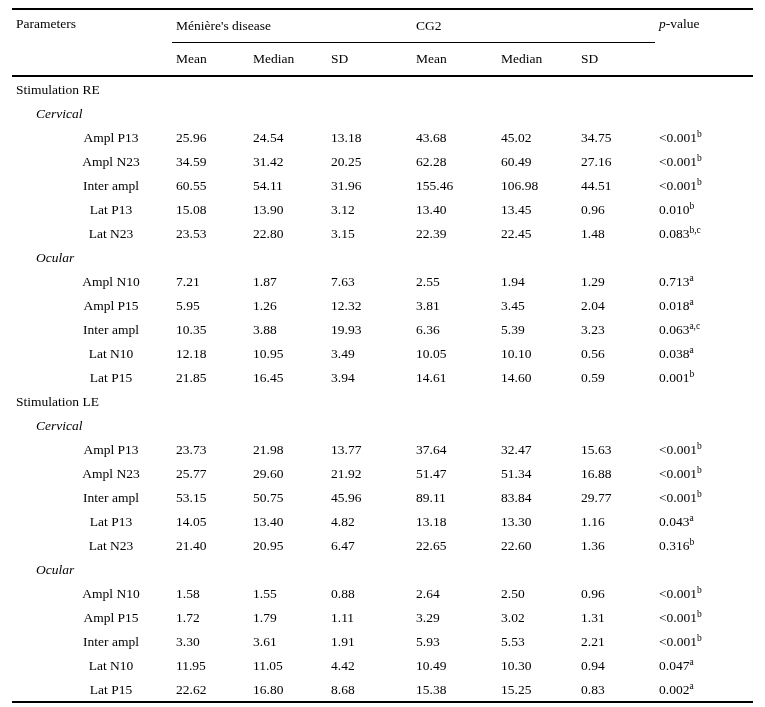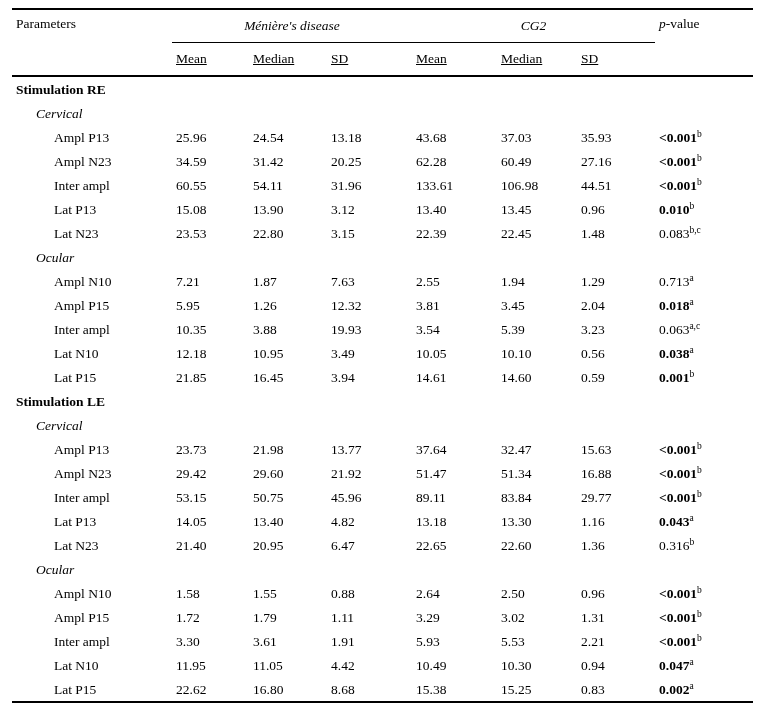--- a/index.html
+++ b/index.html
@@ -34,43 +34,41 @@
     overflow: hidden;
     padding: 3.5px 4px;
     vertical-align: bottom;
   }
   thead th.corner {
     vertical-align: top;
     border-bottom: 2.5px solid #000;
     padding-top: 5px;
   }
   thead th.span-head {
-    text-align: center;
     border-bottom: 1.3px solid #000;
     padding: 7px 4px 8px 4px;
-    font-style: italic;
   }
   thead tr.sub-row th {
     border-bottom: 2.5px solid #000;
     padding: 7px 4px 8px 4px;
-    text-decoration: underline;
   }
   td.section-cell {
-    font-weight: bold;
+    font-weight: normal;
     padding-left: 4px;
   }
   td.subsection-cell {
     font-style: italic;
     padding-left: 24px;
   }
   td.label-cell {
     padding-left: 42px;
+    text-align: center;
   }
   .it { font-style: italic; }
-  .pv.bold { font-weight: bold; }
+  .pv.bold { font-weight: normal; }
   td.pcell sup {
     font-size: 9.5px;
     font-weight: normal;
     line-height: 0;
     vertical-align: super;
   }
 </style>
 </head>
 <body>
 
@@ -108,40 +106,40 @@
         </tr>
         <tr class="row-subsection">
           <td class="subsection-cell" colspan="8">Cervical</td>
         </tr>
         <tr class="row-data">
           <td class="label-cell">Ampl P13</td>
           <td class="num">25.96</td>
           <td class="num">24.54</td>
           <td class="num">13.18</td>
           <td class="num">43.68</td>
-          <td class="num">37.03</td>
-          <td class="num">35.93</td>
+          <td class="num">45.02</td>
+          <td class="num">34.75</td>
           <td class="pcell"><span class="pv bold">&lt;0.001</span><sup class="psup">b</sup></td>
         </tr>
         <tr class="row-data">
           <td class="label-cell">Ampl N23</td>
           <td class="num">34.59</td>
           <td class="num">31.42</td>
           <td class="num">20.25</td>
           <td class="num">62.28</td>
           <td class="num">60.49</td>
           <td class="num">27.16</td>
           <td class="pcell"><span class="pv bold">&lt;0.001</span><sup class="psup">b</sup></td>
         </tr>
         <tr class="row-data">
           <td class="label-cell">Inter ampl</td>
           <td class="num">60.55</td>
           <td class="num">54.11</td>
           <td class="num">31.96</td>
-          <td class="num">133.61</td>
+          <td class="num">155.46</td>
           <td class="num">106.98</td>
           <td class="num">44.51</td>
           <td class="pcell"><span class="pv bold">&lt;0.001</span><sup class="psup">b</sup></td>
         </tr>
         <tr class="row-data">
           <td class="label-cell">Lat P13</td>
           <td class="num">15.08</td>
           <td class="num">13.90</td>
           <td class="num">3.12</td>
           <td class="num">13.40</td>
@@ -180,21 +178,21 @@
           <td class="num">3.81</td>
           <td class="num">3.45</td>
           <td class="num">2.04</td>
           <td class="pcell"><span class="pv bold">0.018</span><sup class="psup">a</sup></td>
         </tr>
         <tr class="row-data">
           <td class="label-cell">Inter ampl</td>
           <td class="num">10.35</td>
           <td class="num">3.88</td>
           <td class="num">19.93</td>
-          <td class="num">3.54</td>
+          <td class="num">6.36</td>
           <td class="num">5.39</td>
           <td class="num">3.23</td>
           <td class="pcell"><span class="pv">0.063</span><sup class="psup">a,c</sup></td>
         </tr>
         <tr class="row-data">
           <td class="label-cell">Lat N10</td>
           <td class="num">12.18</td>
           <td class="num">10.95</td>
           <td class="num">3.49</td>
           <td class="num">10.05</td>
@@ -223,21 +221,21 @@
           <td class="num">23.73</td>
           <td class="num">21.98</td>
           <td class="num">13.77</td>
           <td class="num">37.64</td>
           <td class="num">32.47</td>
           <td class="num">15.63</td>
           <td class="pcell"><span class="pv bold">&lt;0.001</span><sup class="psup">b</sup></td>
         </tr>
         <tr class="row-data">
           <td class="label-cell">Ampl N23</td>
-          <td class="num">29.42</td>
+          <td class="num">25.77</td>
           <td class="num">29.60</td>
           <td class="num">21.92</td>
           <td class="num">51.47</td>
           <td class="num">51.34</td>
           <td class="num">16.88</td>
           <td class="pcell"><span class="pv bold">&lt;0.001</span><sup class="psup">b</sup></td>
         </tr>
         <tr class="row-data">
           <td class="label-cell">Inter ampl</td>
           <td class="num">53.15</td>

